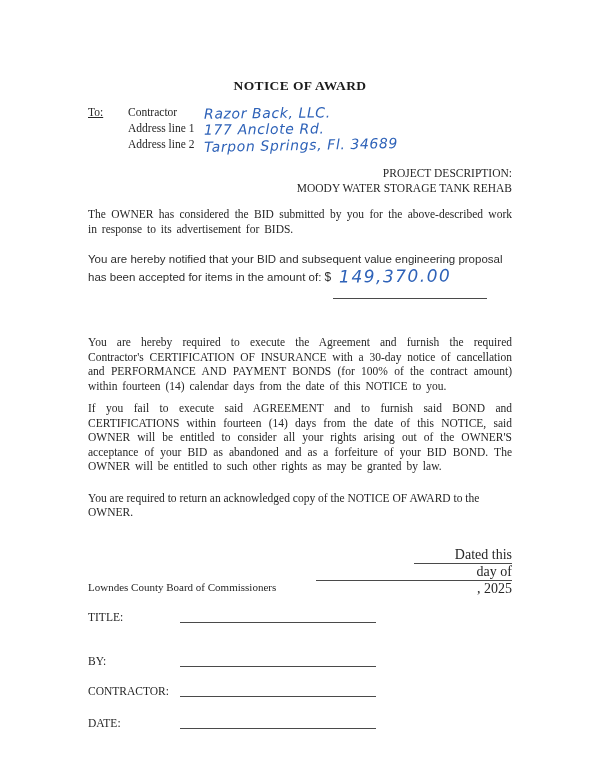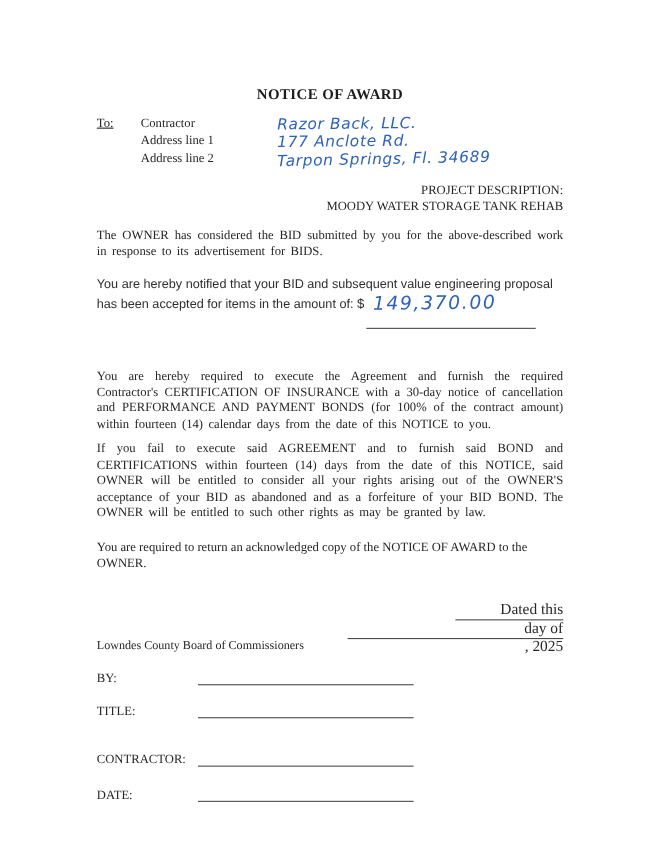--- a/index.html
+++ b/index.html
@@ -22,21 +22,21 @@
     font-weight:bold;
     font-size:13.5px;
     letter-spacing:.4px;
     color:#1c1c1c;
     margin:0 0 12px 0;
   }
   
   .to-block{display:flex;margin:0 0 12px 0;font-size:11.5px;}
   .to-label{width:40px;flex:0 0 40px;text-decoration:underline;}
   .to-rows{flex:1;}
-  .to-row{display:flex;align-items:flex-start;height:16px;gap:48px;}
+  .to-row{display:flex;align-items:flex-start;height:16px;}
   .to-field-label{width:76px;flex:0 0 76px;font-size:11.5px;}
   .ink{
     font-family:"DejaVu Sans", sans-serif;
     font-style:italic;
     font-size:14px;
     line-height:14px;
     letter-spacing:.6px;
     white-space:nowrap;
     display:inline-block;
     transform:rotate(-.6deg);
@@ -135,27 +135,27 @@
     <div class="dated-line">
       <span>Dated this</span>
       <span class="blank-line blank-day"></span>
       <span>day of</span>
       <span class="blank-line blank-month"></span>
       <span>, 2025</span>
     </div>
 
     <p class="org-name">Lowndes County Board of Commissioners</p>
 
-    <div class="sig-row sig-by">
-      <span class="sig-label">BY:</span>
+    <div class="sig-row sig-title">
+      <span class="sig-label">TITLE:</span>
       <span class="sig-line"></span>
     </div>
 
-    <div class="sig-row sig-title">
-      <span class="sig-label">TITLE:</span>
+    <div class="sig-row sig-by">
+      <span class="sig-label">BY:</span>
       <span class="sig-line"></span>
     </div>
 
     <div class="sig-row sig-contractor">
       <span class="sig-label">CONTRACTOR:</span>
       <span class="sig-line"></span>
     </div>
 
     <div class="sig-row sig-date">
       <span class="sig-label">DATE:</span>

